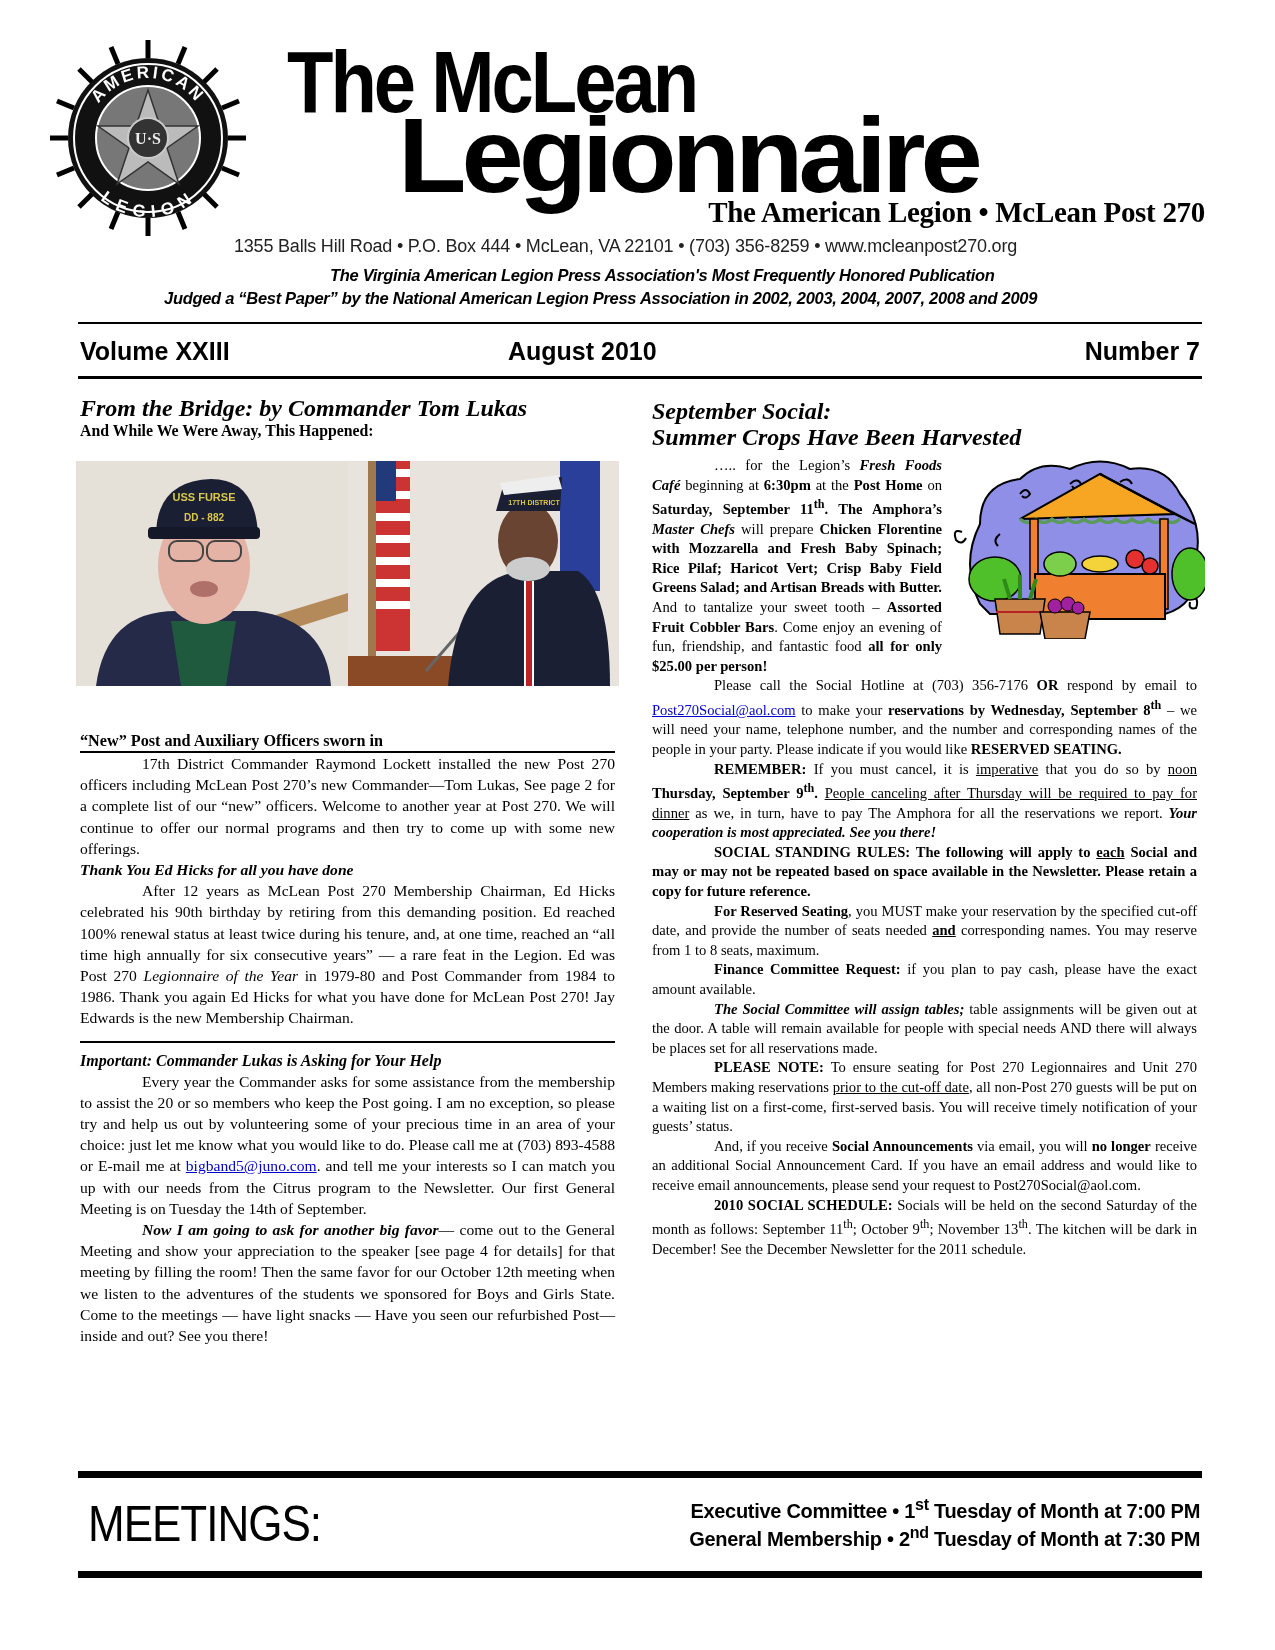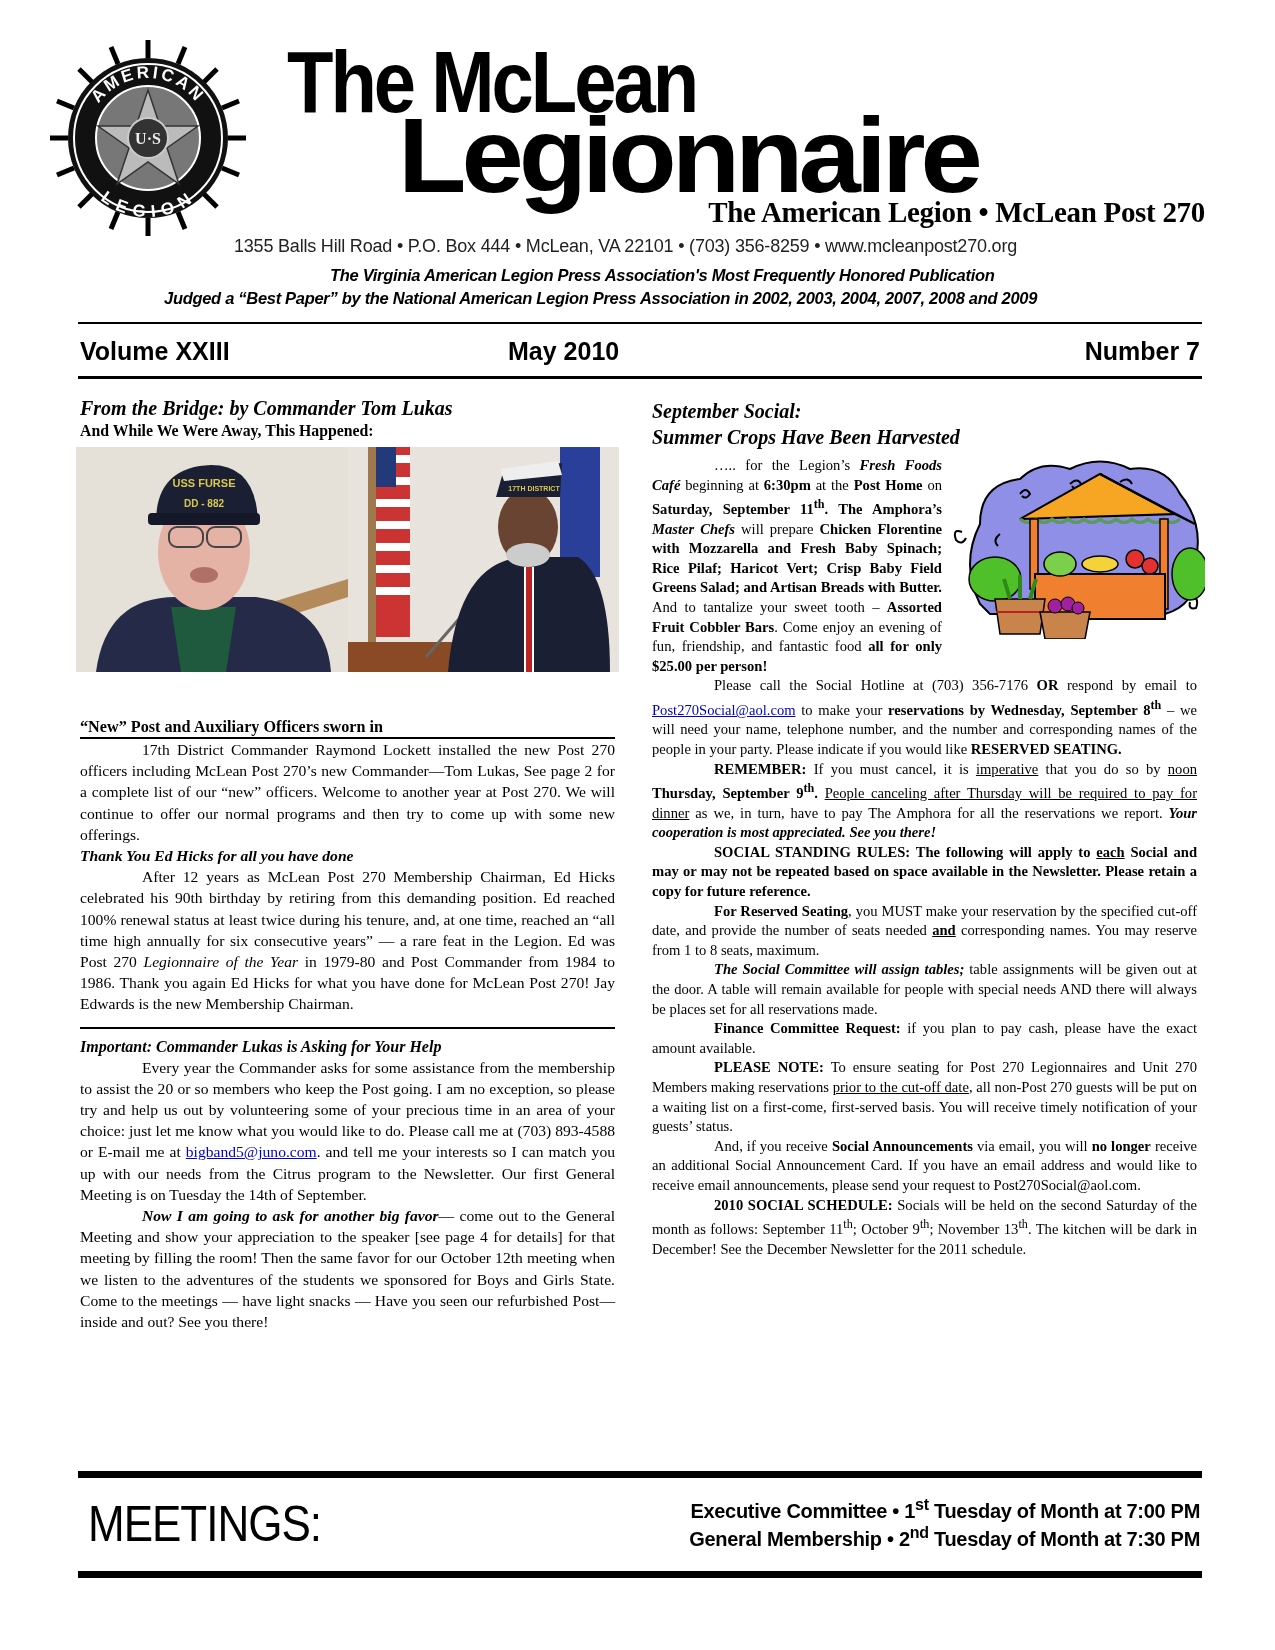--- a/index.html
+++ b/index.html
@@ -18,33 +18,33 @@
   .rule { position: absolute; background: #000; }
   .volbar { position: absolute; left: 80px; top: 337px; width: 1120px; font-family: "Liberation Sans", sans-serif; font-weight: bold; font-size: 25px; }
   .volbar span { position: absolute; top: 0; }
 
   
   .col { position: absolute; font-size: 15.6px; line-height: 21.2px; text-align: justify; }
   .col-left { left: 80px; top: 395px; width: 535px; }
   .col-right { left: 652px; top: 398px; width: 545px; }
   .col p { margin: 0; }
   .ind { text-indent: 62px; }
-  .h-ital { font-weight: bold; font-style: italic; font-size: 20px; line-height: 26px; text-align: left; }
+  .h-ital { font-weight: bold; font-style: italic; font-size: 24px; line-height: 26px; text-align: left; }
   .h-bold { font-weight: bold; font-size: 15.8px; line-height: 20px; }
   .sec-head { font-weight: bold; font-size: 16.2px; border-bottom: 2px solid #000; line-height: 20px; margin-top: 9px; }
   .sec-head-ital { font-weight: bold; font-style: italic; font-size: 16px; line-height: 20px; border-top: 2px solid #000; padding-top: 8px; margin-top: 12px; }
   .bi { font-weight: bold; font-style: italic; }
   .b { font-weight: bold; }
   .i { font-style: italic; }
   .u { text-decoration: underline; }
   .link { color: #0000cc; text-decoration: underline; }
   .gap { margin-top: 10px; }
   .small { font-size: 14.6px; line-height: 19.6px; }
 
-  .photos { position: relative; width: 543px; height: 261px; margin: 6px 0 8px -4px; display: flex; text-decoration: underline; }
+  .photos { position: relative; width: 543px; height: 261px; margin: 20px 0 8px -4px; display: flex; text-decoration: underline; }
   .photo { height: 225px; overflow: hidden; position: relative; }
 
   .produce { float: right; width: 255px; height: 185px; margin: -2px -8px 4px 8px; }
 
   
   .meet-label { position: absolute; left: 88px; top: 1496px; font-family: "Liberation Sans", sans-serif; font-size: 44px; letter-spacing: -1px; transform: scaleY(1.12); transform-origin: top left; }
   .meet-lines { position: absolute; right: 75px; top: 1494px; text-align: right; font-family: "Liberation Sans", sans-serif; font-weight: bold; font-size: 20px; line-height: 22px; letter-spacing: -0.3px; }
   .meet-lines sup { font-size: 16px; }
 </style>
 </head>
@@ -95,21 +95,21 @@
 <div class="title-the">The McLean</div>
 <div class="title-leg">Legionnaire</div>
 <div class="subtitle">The American Legion • McLean Post 270</div>
 <div class="address">1355 Balls Hill Road  •  P.O. Box 444  •  McLean, VA 22101  •  (703) 356-8259  •  www.mcleanpost270.org</div>
 <div class="honor1">The Virginia American Legion Press Association's Most Frequently Honored Publication</div>
 <div class="honor2">Judged a “Best Paper” by the National American Legion Press Association in 2002, 2003, 2004, 2007, 2008 and 2009</div>
 
 <div class="rule" style="left:78px; top:322px; width:1124px; height:2px;"></div>
 <div class="volbar">
   <span style="left:0;">Volume XXIII</span>
-  <span style="left:428px;">May 2010</span>
+  <span style="left:428px;">August 2010</span>
   <span style="right:0;">Number 7</span>
 </div>
 <div class="rule" style="left:78px; top:376px; width:1124px; height:3px;"></div>
 
 <div class="col col-left">
   <div class="h-ital">From the Bridge: by Commander Tom Lukas</div>
   <div class="h-bold">And While We Were Away, This Happened:</div>
 
   <div class="photos">
     <div class="photo" style="width:272px; background:#e9e4dc;">
@@ -207,23 +207,23 @@
   <p class="ind"><span>….. for the Legion’s </span><span class="bi">Fresh Foods Café</span><span> beginning at </span><span class="b">6:30pm</span><span> at the </span><span class="b">Post Home</span><span> on </span><span class="b">Saturday, September 11</span><sup class="b">th</sup><span class="b">.  The Amphora’s </span><span class="bi">Master Chefs</span><span> will prepare </span><span class="b">Chicken Florentine with Mozzarella and Fresh Baby Spinach; Rice Pilaf; Haricot Vert; Crisp Baby Field Greens Salad; and Artisan Breads with Butter.</span><span>  And to tantalize your sweet tooth – </span><span class="b">Assorted Fruit Cobbler Bars</span><span>.  Come enjoy an evening of fun, friendship, and fantastic food </span><span class="b">all for only $25.00 per person!</span></p>
 
   <p class="ind"><span>Please call the Social Hotline at (703) 356-7176 </span><span class="b">OR</span><span> respond by email to </span><a class="link">Post270Social@aol.com</a><span> to make your </span><span class="b">reservations by Wednesday, September 8</span><sup class="b">th</sup><span> – we will need your name, telephone number, and the number and corresponding names of the people in your party.  Please indicate if you would like </span><span class="b">RESERVED SEATING.</span></p>
 
   <p class="ind"><span class="b">REMEMBER:</span><span>  If you must cancel, it is </span><span class="u">imperative</span><span> that you do so by </span><span class="u">noon</span><span class="b"> Thursday, September 9</span><sup class="b">th</sup><span class="b">.  </span><span class="u">People canceling after Thursday will be required to pay for dinner</span><span> as we, in turn, have to pay The Amphora for all the reservations we report.  </span><span class="bi">Your cooperation is most appreciated.  See you there!</span></p>
 
   <p class="ind b"><span>SOCIAL STANDING RULES:</span><span>  The following will apply to </span><span class="u">each</span><span> Social and may or may not be repeated based on space available in the Newsletter.  Please retain a copy for future reference.</span></p>
 
   <p class="ind"><span class="b u" style="text-decoration:none;">For Reserved Seating</span><span>, you MUST make your reservation by the specified cut-off date, and provide the number of seats needed </span><span class="b u">and</span><span> corresponding names.  You may reserve from 1 to 8 seats, maximum.</span></p>
 
+  <p class="ind"><span class="b">Finance Committee Request:</span><span>  if you plan to pay cash, please have the exact amount available.</span></p>
+
   <p class="ind"><span class="bi">The Social Committee will assign tables;</span><span> table assignments will be given out at the door.  A table will remain available for people with special needs AND there will always be places set for all reservations made.</span></p>
-
-  <p class="ind"><span class="b">Finance Committee Request:</span><span>  if you plan to pay cash, please have the exact amount available.</span></p>
 
   <p class="ind gap"><span class="b">PLEASE NOTE:</span><span>  To ensure seating for Post 270 Legionnaires and Unit 270 Members making reservations </span><span class="u">prior to the cut-off date</span><span>, all non-Post 270 guests will be put on a waiting list on a first-come, first-served basis.  You will receive timely notification of your guests’ status.</span></p>
 
   <p class="ind"><span>And, if you receive </span><span class="b">Social Announcements</span><span> via email, you will </span><span class="b">no longer</span><span> receive an additional Social Announcement Card.  If you have an email address and would like to receive email announcements, please send your request to Post270Social@aol.com.</span></p>
 
   <p class="ind"><span class="b">2010 SOCIAL SCHEDULE:</span><span> Socials will be held on the second Saturday of the month as follows:  September 11</span><sup>th</sup><span>; October 9</span><sup>th</sup><span>; November 13</span><sup>th</sup><span>.  The kitchen will be dark in December!  See the December Newsletter for the 2011 schedule.</span></p>
 </div>
 
 <div class="rule" style="left:78px; top:1471px; width:1124px; height:7px;"></div>
 <div class="meet-label">MEETINGS:</div>

